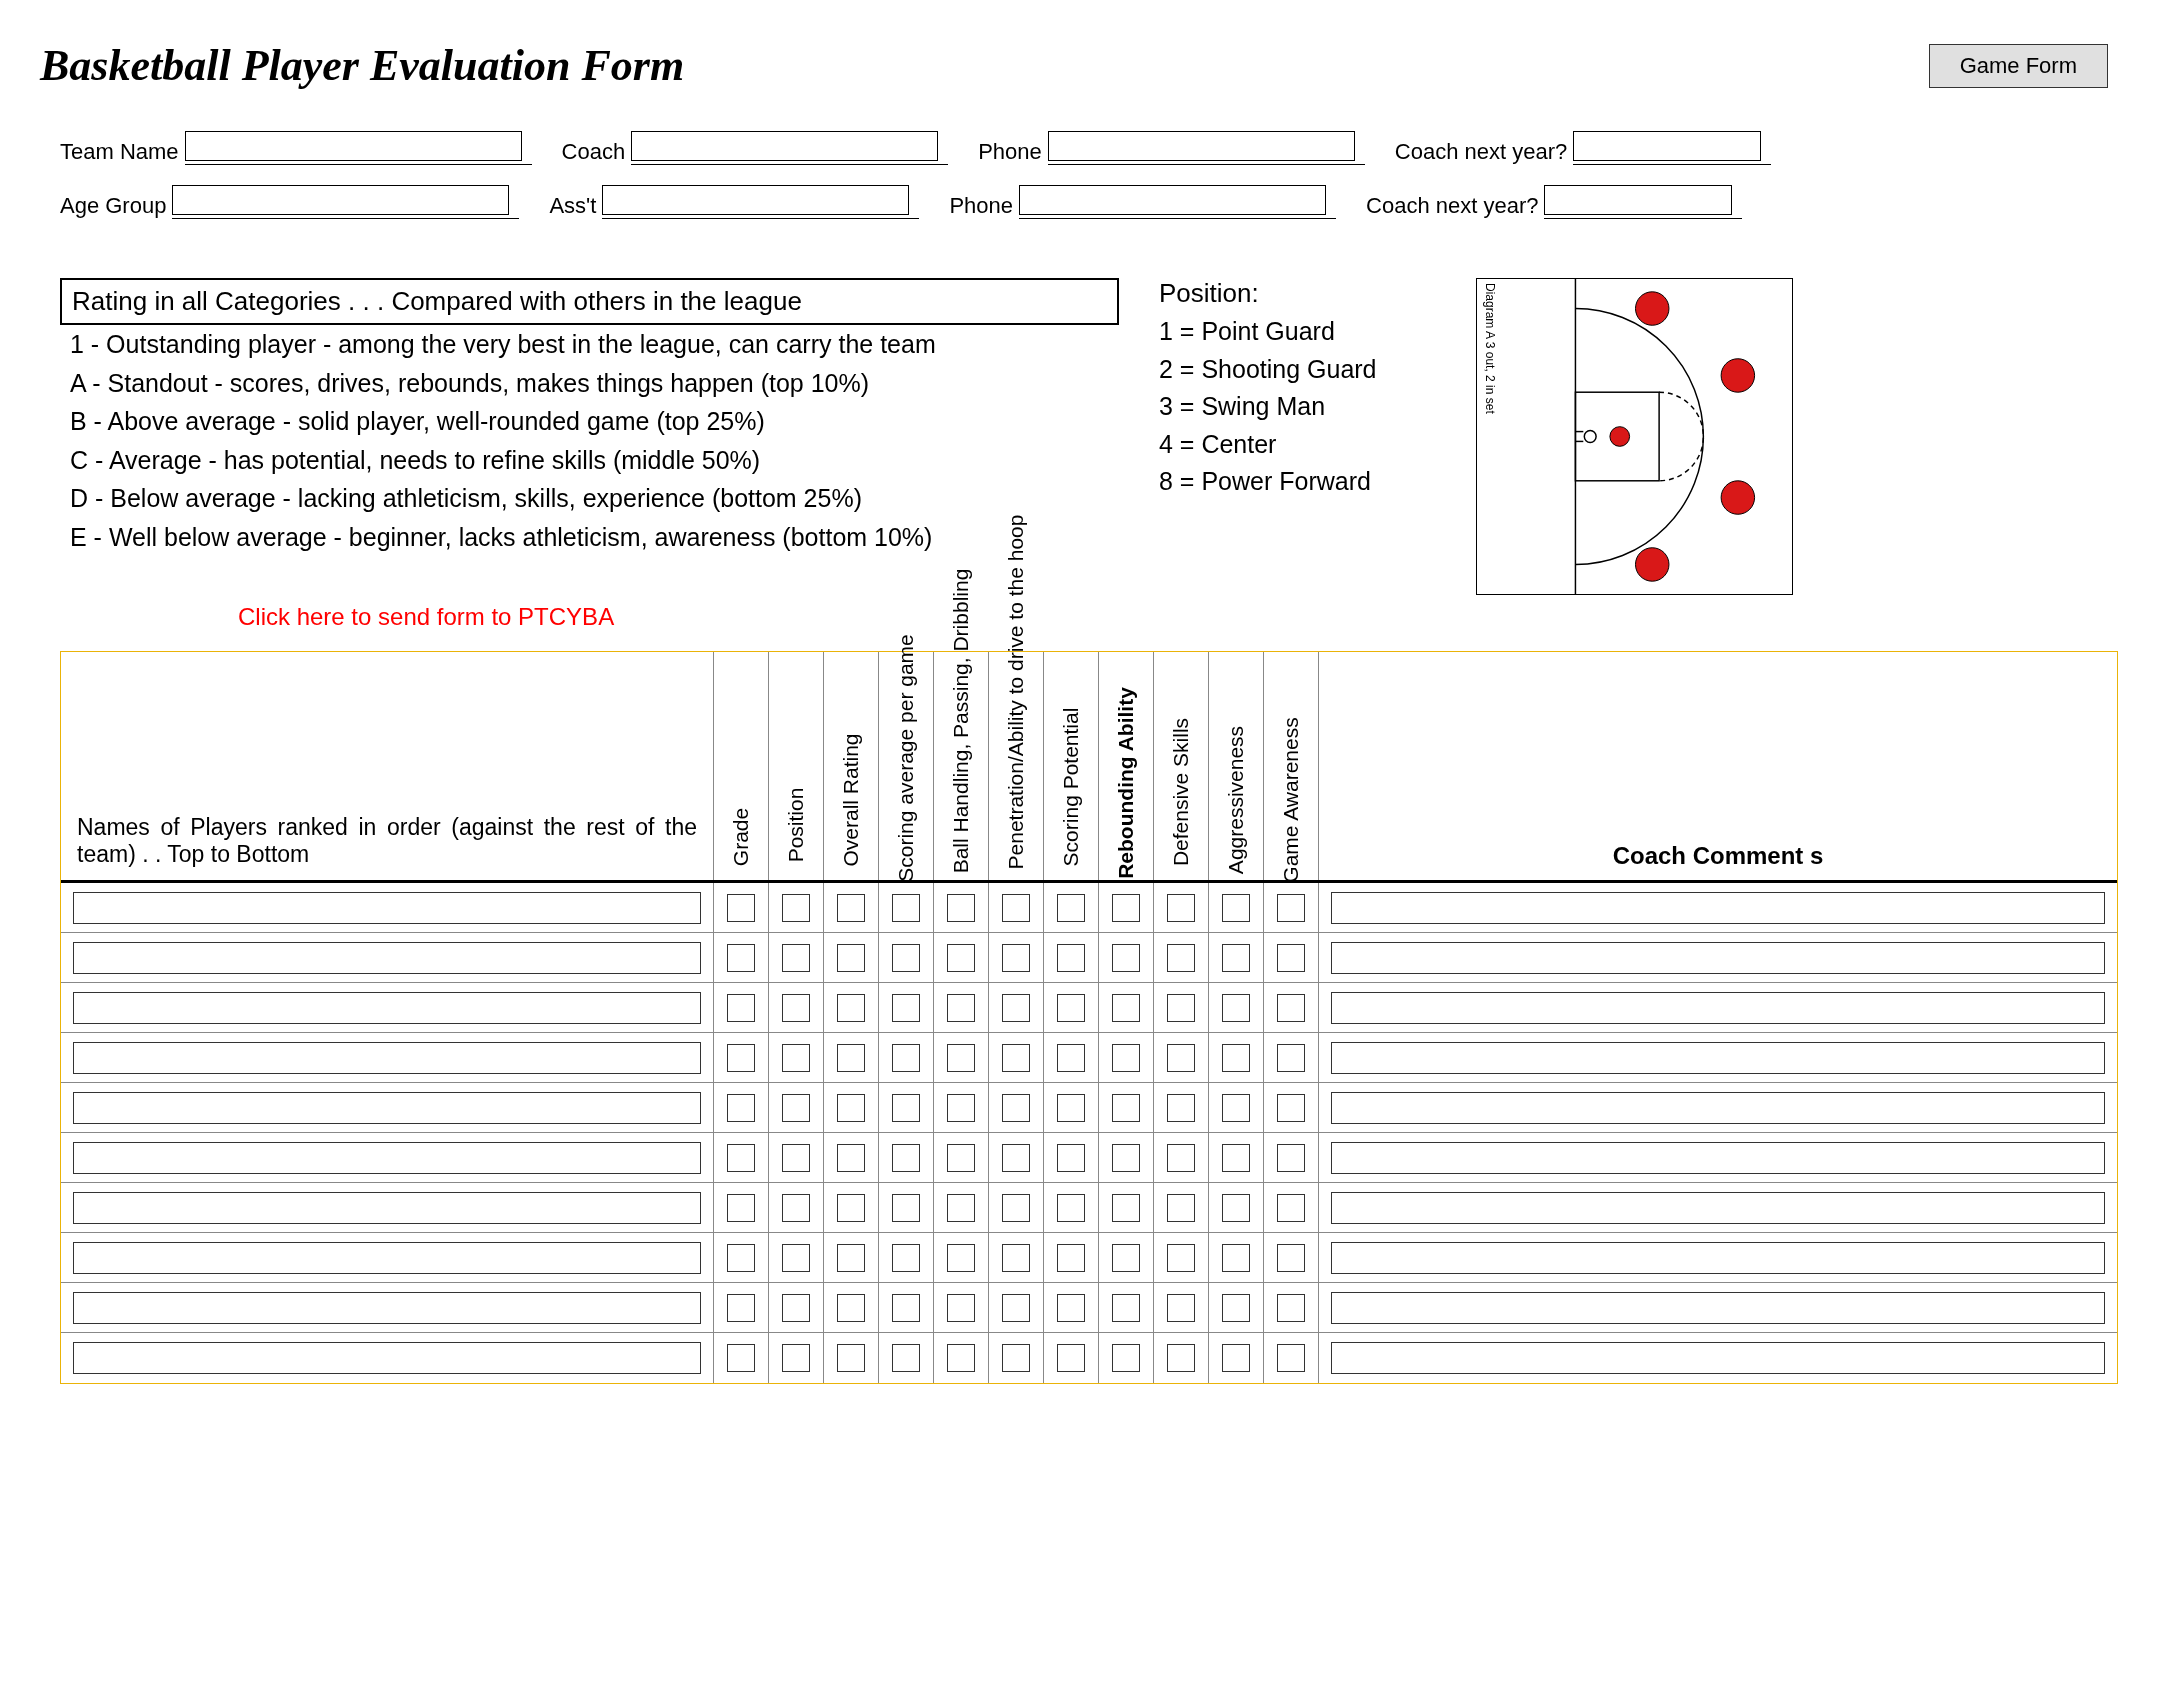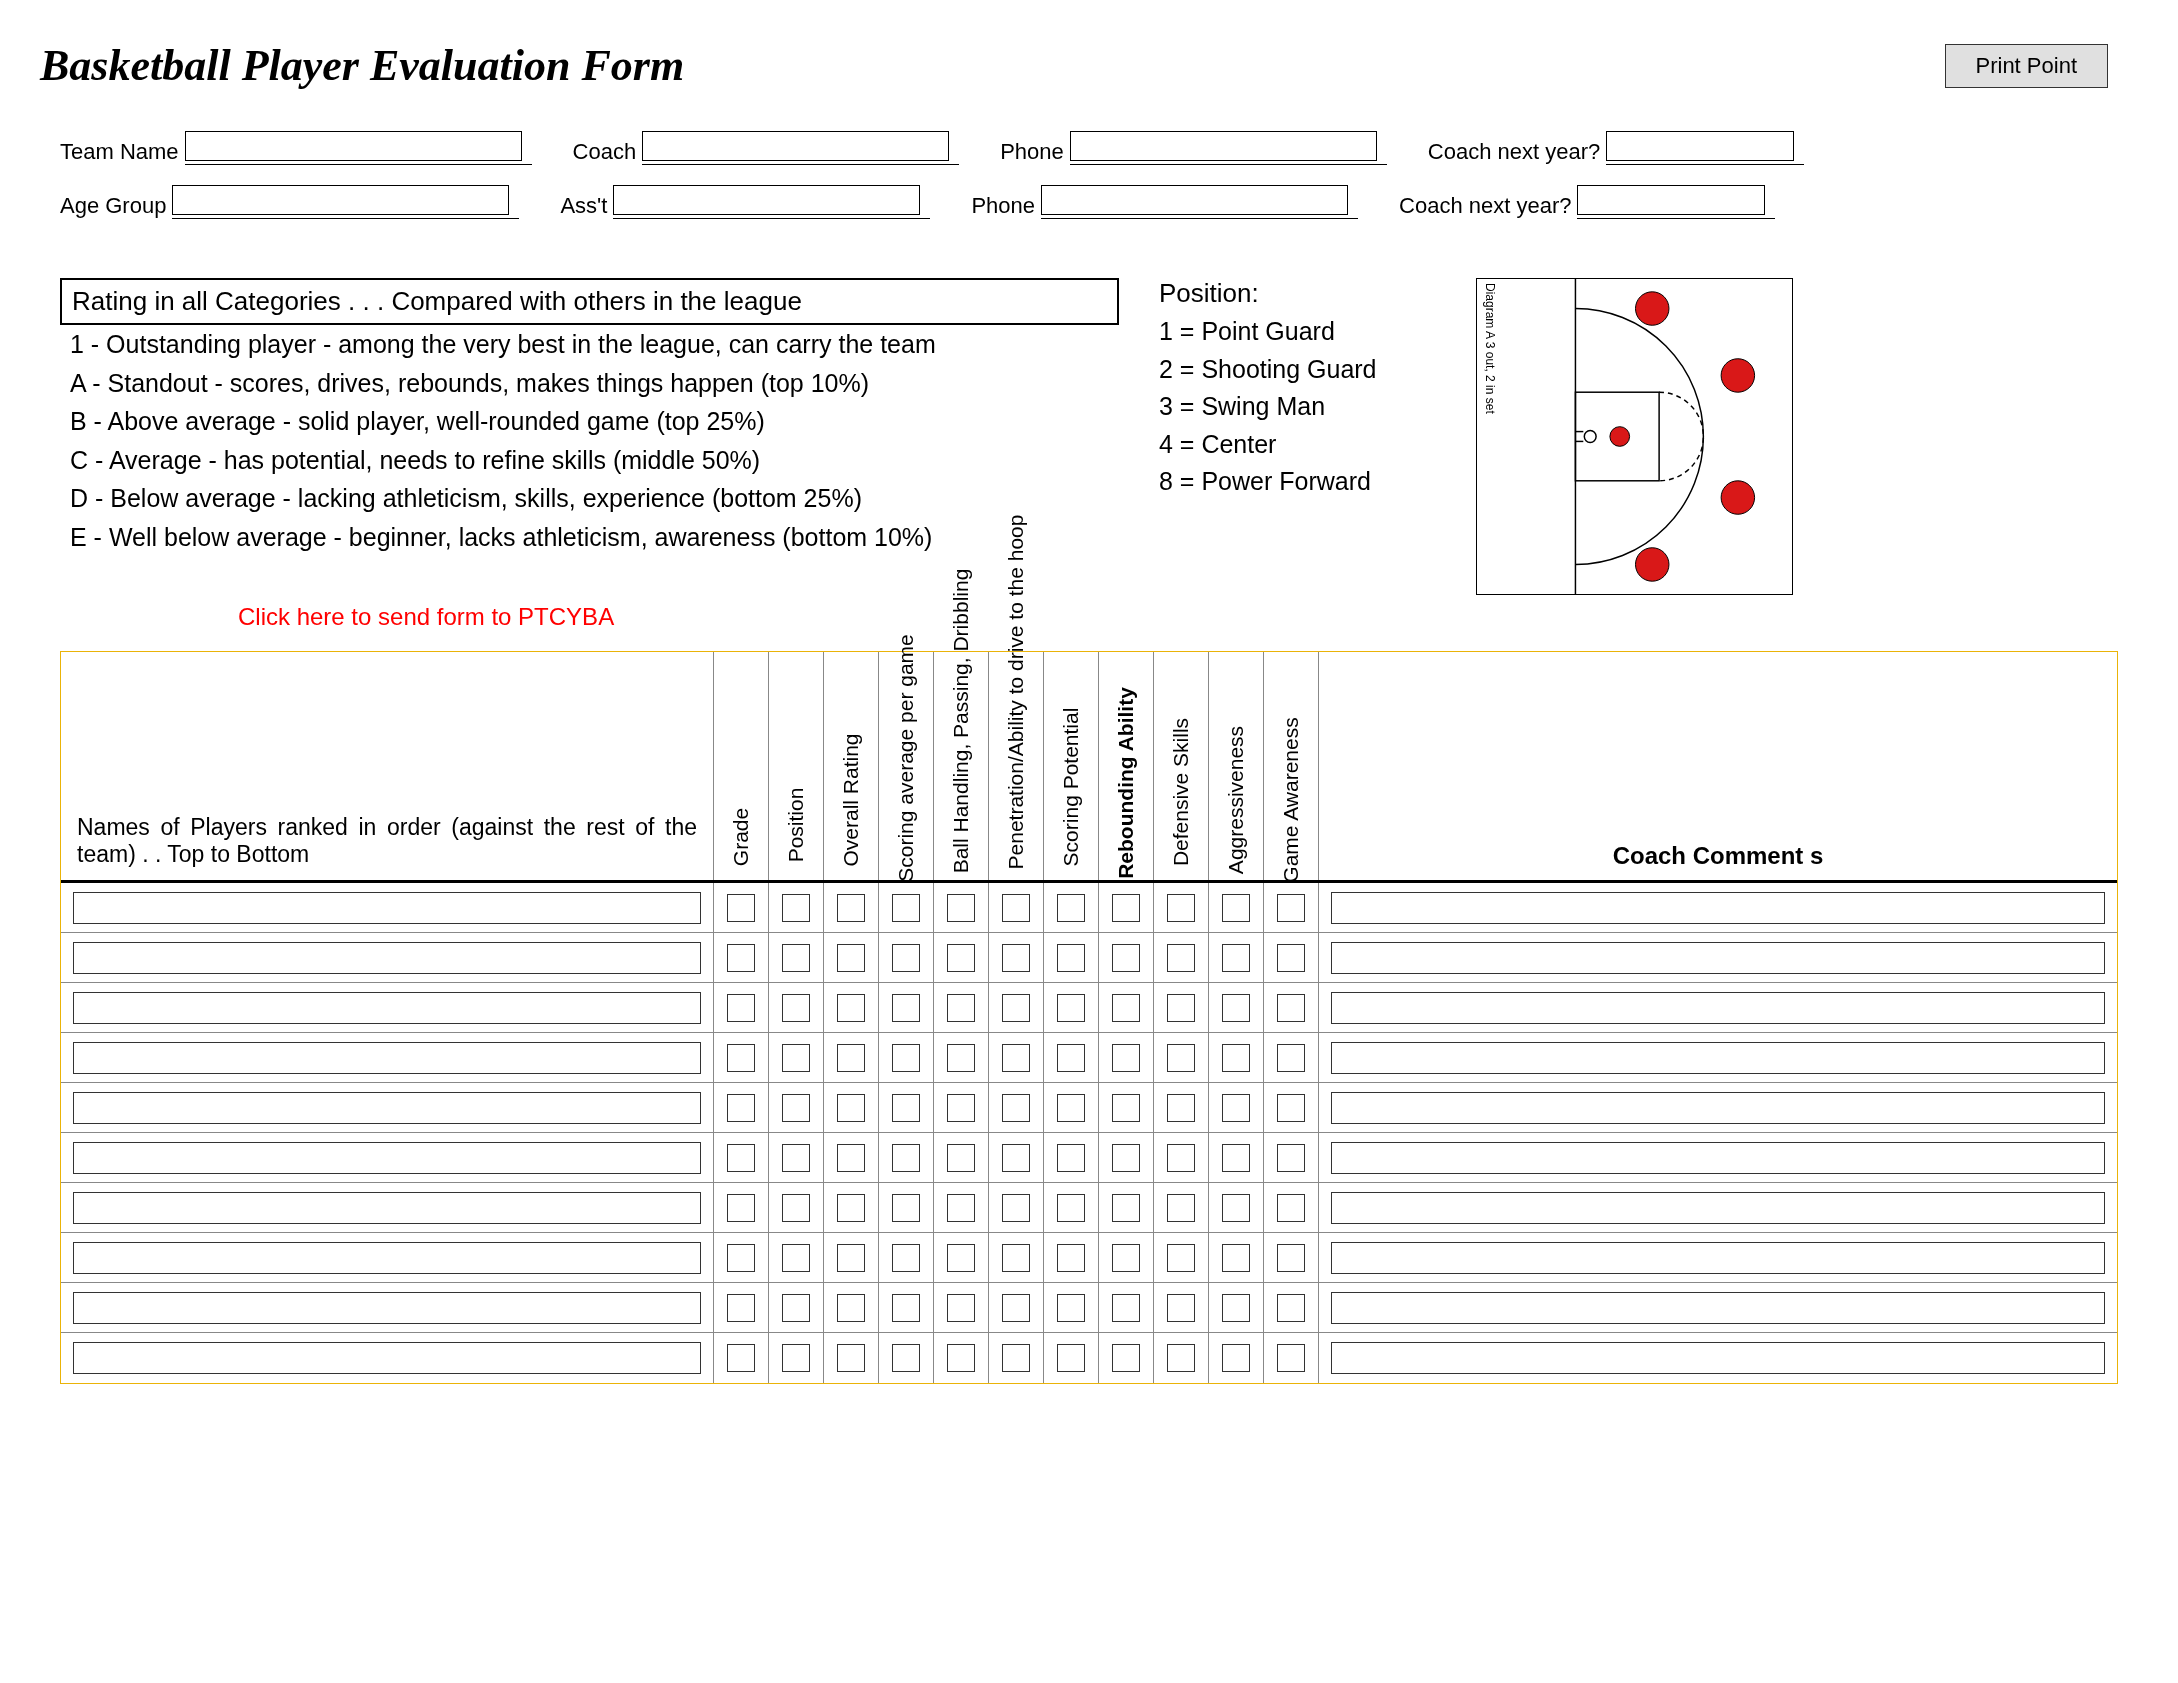--- a/index.html
+++ b/index.html
@@ -30,21 +30,21 @@
     padding: 8px 30px;
     font-size: 22px;
     cursor: pointer;
     margin-right: 30px;
   }
   .info-row {
     display: flex;
     align-items: flex-end;
     margin-bottom: 20px;
     padding: 0 20px;
-    gap: 16px;
+    gap: 5px;
   }
   .info-field {
     display: flex;
     align-items: flex-end;
     margin-right: 25px;
   }
   .info-label {
     font-size: 22px;
     margin-right: 6px;
     white-space: nowrap;
@@ -202,21 +202,21 @@
     left: 6px;
     font-size: 12px;
     writing-mode: vertical-rl;
   }
 </style>
 </head>
 <body>
 
 <div class="header-row">
   <div class="title">Basketball Player Evaluation Form</div>
-  <button class="print-btn">Print Point</button>
+  <button class="print-btn">Game Form</button>
 </div>
 
 <div id="info-rows">
     <div class="info-row">
       <div class="info-field">
         <span class="info-label">Team Name</span>
         <span class="info-input-wrap" style="width: 347px;">
           <input class="info-input" style="width: 337px;">
           <div class="info-underline" style="width: 347px;"></div>
         </span>

